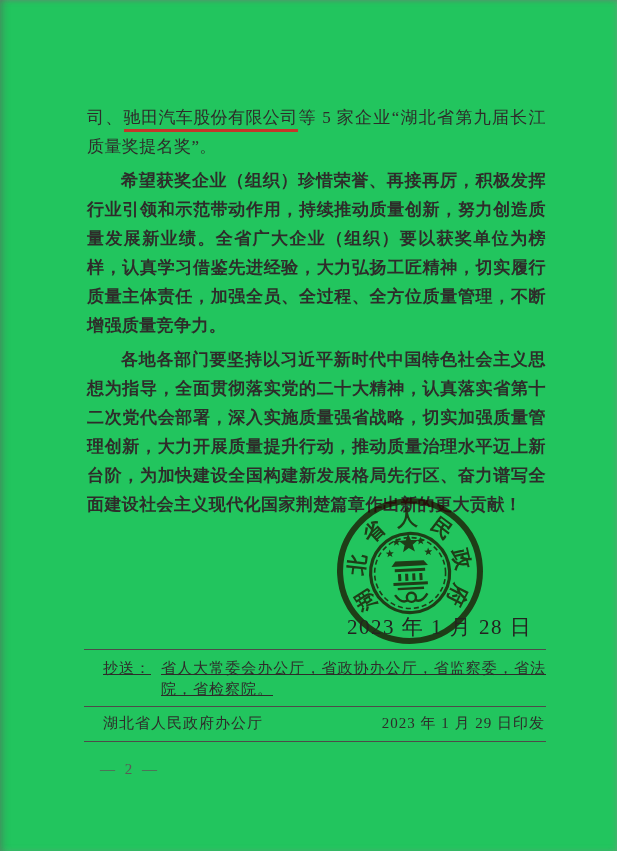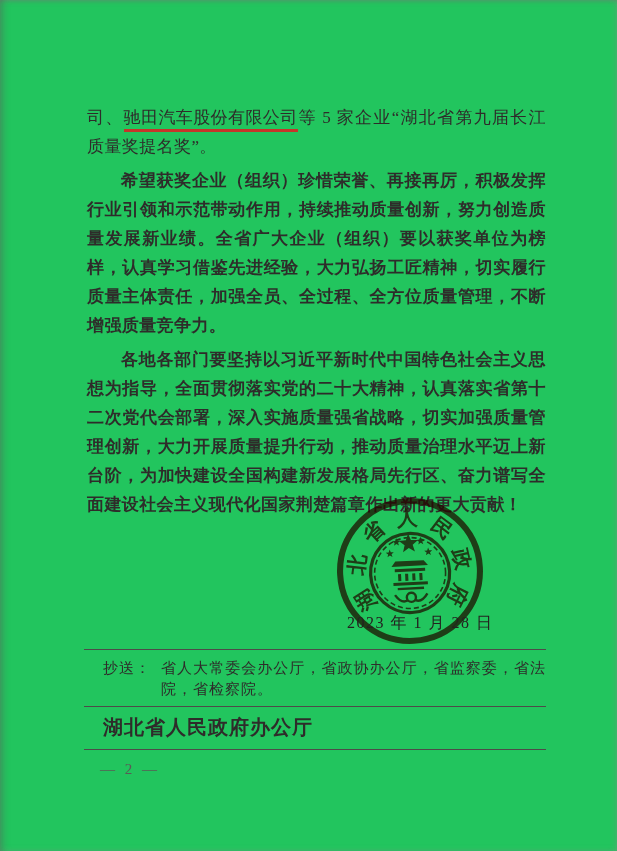--- a/index.html
+++ b/index.html
@@ -51,50 +51,50 @@
     opacity: 0.92;
     mix-blend-mode: multiply;
     transform: rotate(-3deg);
   }
   
   .sign-date {
     position: absolute;
     left: 347px;
     top: 613px;
     z-index: 3;
-    font-size: 16px;
+    font-size: 21px;
     letter-spacing: 1.5px;
     color: #242220;
   }
   
   .footer {
     position: absolute;
     left: 84px;
     top: 649px;
     width: 462px;
     color: #2e2c2a;
     z-index: 1;
   }
   .rule { border-top: 1.6px solid #4d4b49; width: 100%; }
   .cc-block {
     display: flex;
     padding: 8px 0 7px 19px;
     font-size: 15px;
     line-height: 20.5px;
     letter-spacing: 1px;
+    text-decoration: underline;
   }
   .cc-label { flex: 0 0 58px; white-space: nowrap; }
   .cc-content { flex: 1; text-align: justify; }
   .issuer-row {
     display: flex;
     justify-content: space-between;
     padding: 7px 1px 8px 19px;
-    font-size: 20px;
+    font-size: 15px;
     letter-spacing: 1px;
-    font-weight: bold;
   }
   .page-number {
     position: absolute;
     left: 100px;
     top: 761px;
     font-size: 15px;
     letter-spacing: 3px;
     color: #5b5956;
     z-index: 1;
   }
@@ -159,19 +159,20 @@
     <div class="rule"></div>
     <div class="cc-block">
       <div class="cc-label">抄送：</div>
       <div class="cc-content">
         <div>省人大常委会办公厅，省政协办公厅，省监察委，省法院，省检察院。</div>
       </div>
     </div>
     <div class="rule"></div>
     <div class="issuer-row">
       <span>湖北省人民政府办公厅</span>
+      <span>2023 年 1 月 29 日印发</span>
     </div>
     <div class="rule"></div>
   </div>
 
   <div class="page-number">— 2 —</div>
 
 </div>
 
 </body></html>

